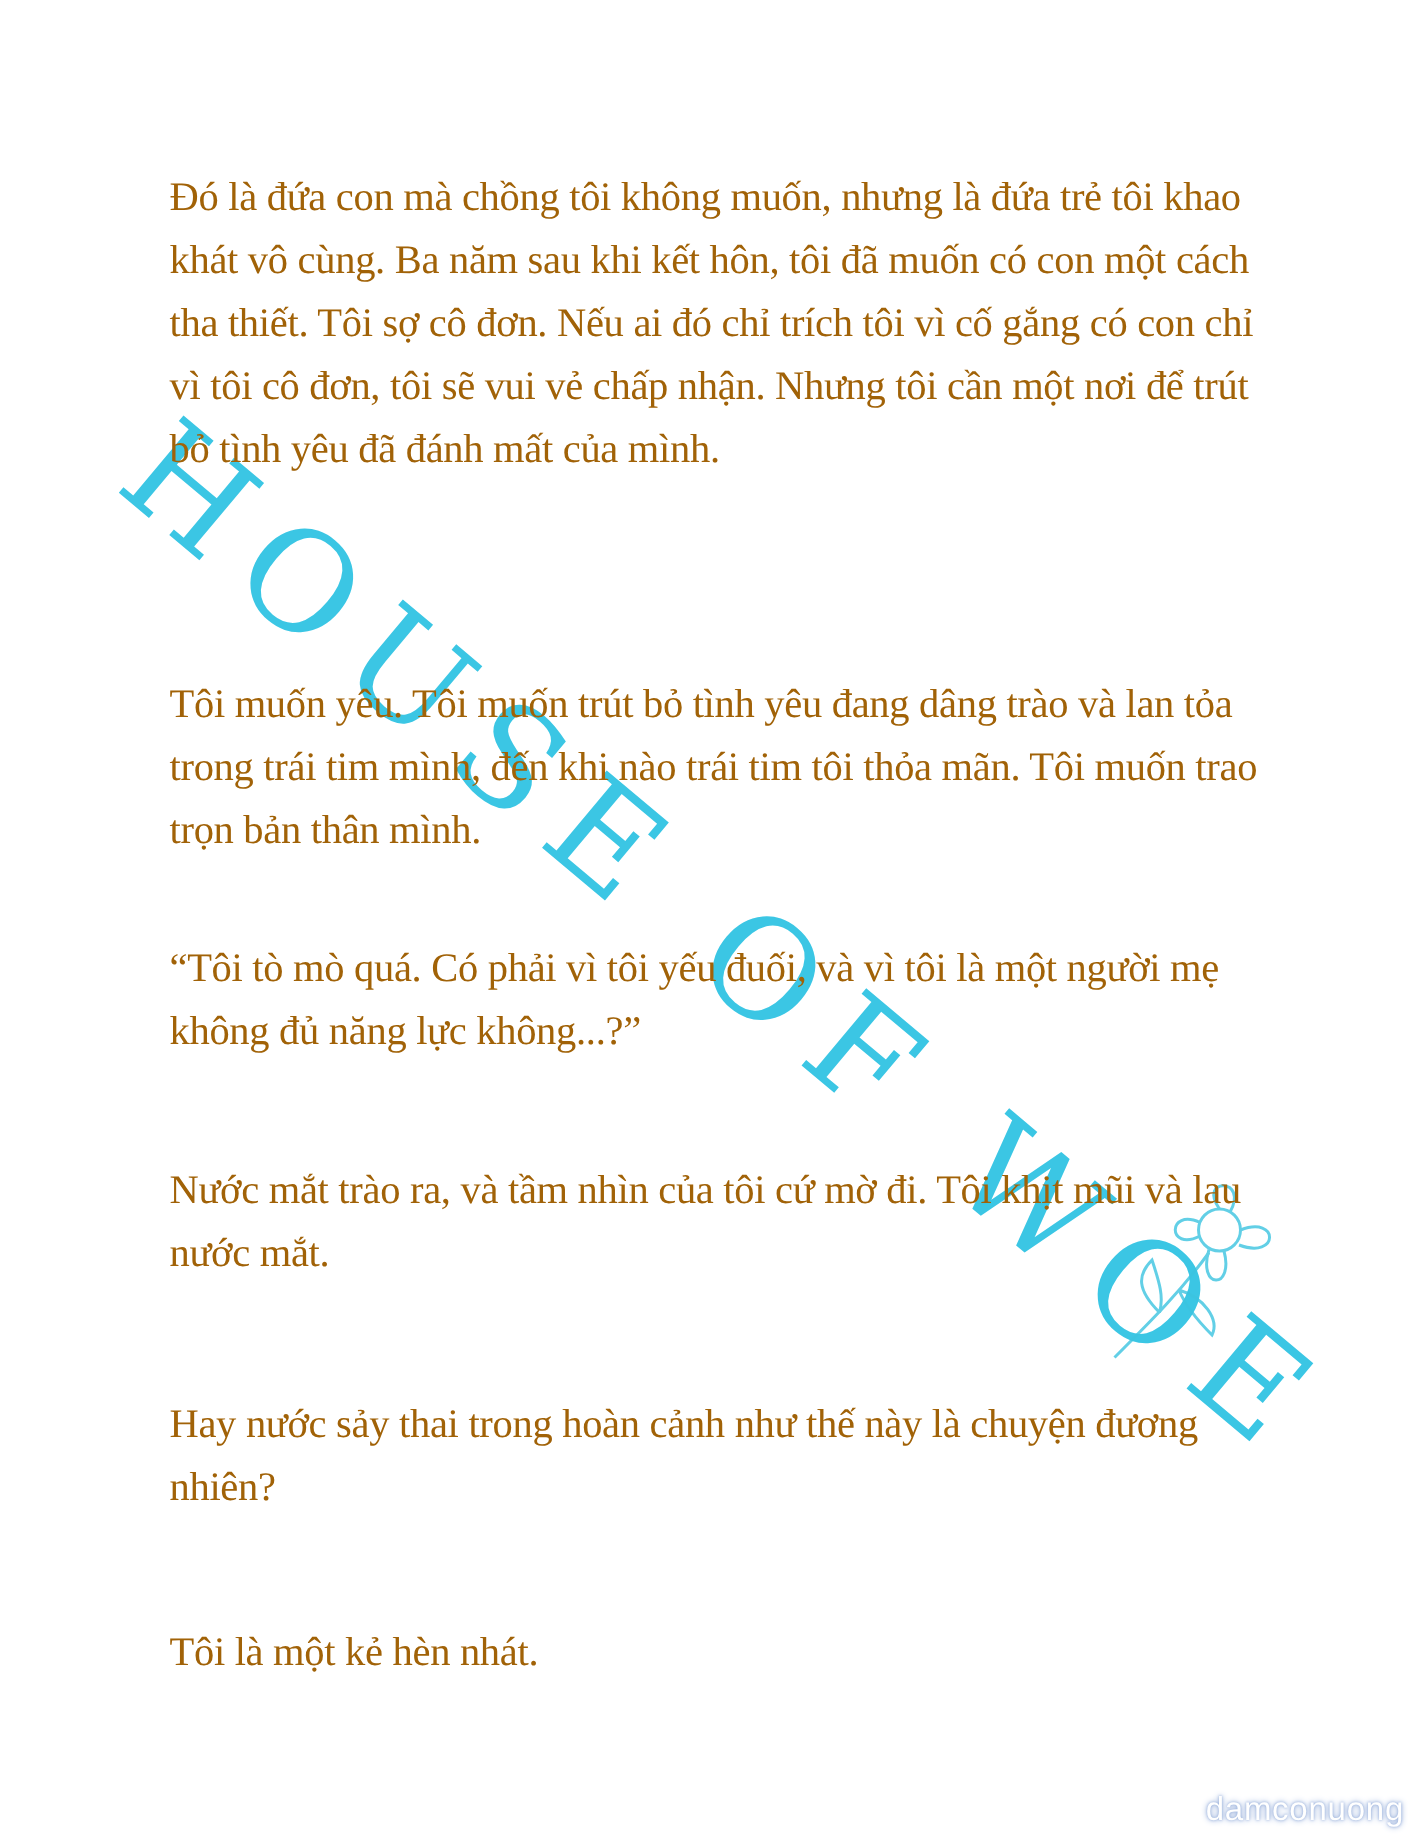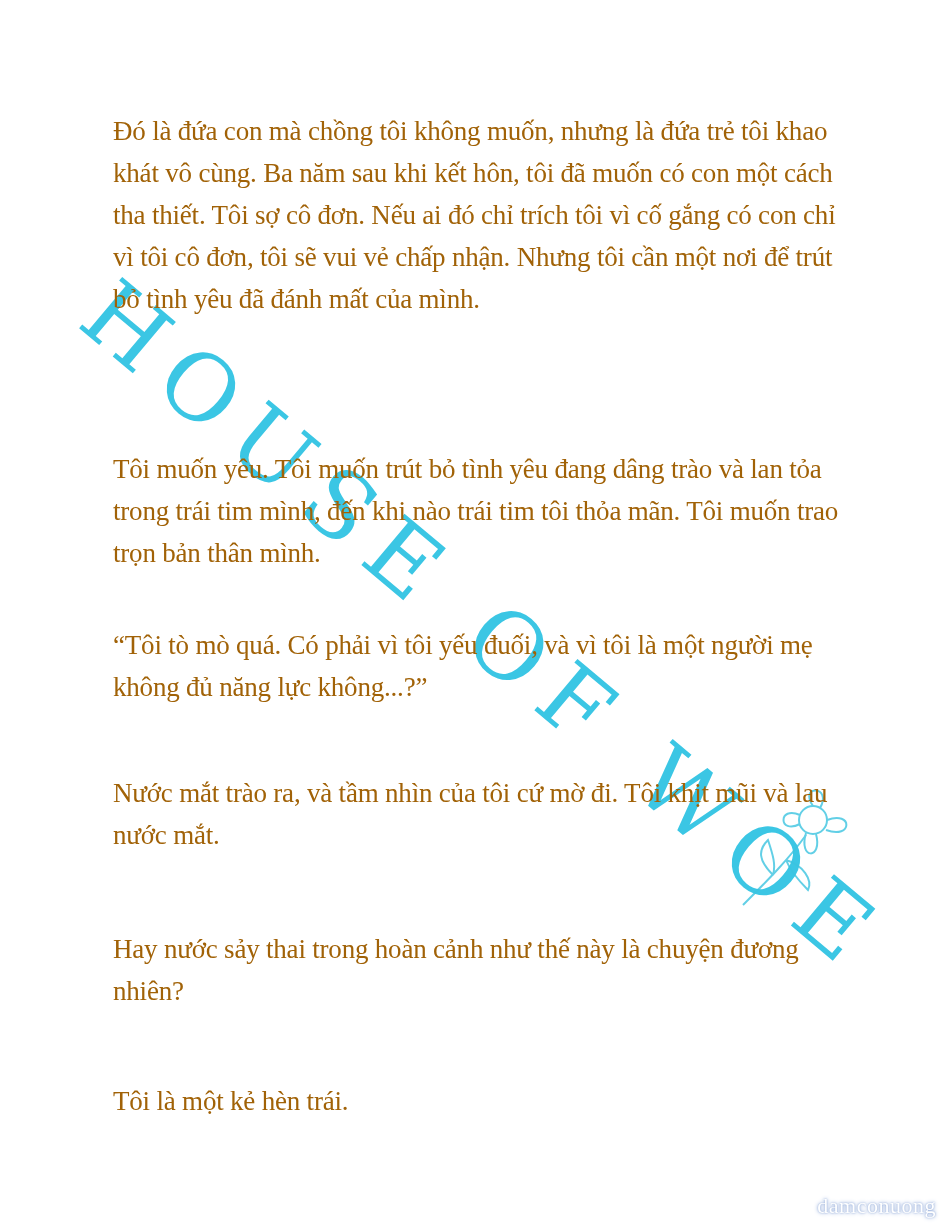--- a/index.html
+++ b/index.html
@@ -13,21 +13,21 @@
     letter-spacing: -0.2px;
   }
   .watermark {
     position: absolute; left: 130px; top: 260px; width: 760px; height: 40px;
     transform-origin: 0 0; transform: rotate(40deg);
     font-family: "DejaVu Serif", serif; font-size: 92px; color: #19bde0; opacity: 0.85;
     letter-spacing: 18px; white-space: nowrap; pointer-events: none;
   }
   .flower { position: absolute; left: 728px; top: 780px; width: 130px; height: 130px; pointer-events: none; opacity: 0.8; }
   .site-mark {
-    position: absolute; right: 14px; bottom: 10px; font-family: Liberation Serif, serif;
+    position: absolute; right: 14px; bottom: 10px; font-family: Liberation Sans, sans-serif;
     font-size: 22px; color: #ffffff; text-shadow: 0 0 4px #8ea8d8, 0 0 2px #8ea8d8; letter-spacing: 0.5px;
   }
 </style>
 </head>
 <body>
 
 <div class="watermark">HOUSE OF WOE</div>
 
 <svg class="flower" viewBox="0 0 130 130">
   <g fill="none" stroke="#3cc4e0" stroke-width="2">
@@ -41,16 +41,16 @@
     <path d="M58 80 C75 85 85 100 80 110 C70 100 62 90 58 80"></path>
   </g>
 </svg>
 
 <div class="page">
   <p class="para" style="position:absolute;top:0;">Đó là đứa con mà chồng tôi không muốn, nhưng là đứa trẻ tôi khao khát vô cùng. Ba năm sau khi kết hôn, tôi đã muốn có con một cách tha thiết. Tôi sợ cô đơn. Nếu ai đó chỉ trích tôi vì cố gắng có con chỉ vì tôi cô đơn, tôi sẽ vui vẻ chấp nhận. Nhưng tôi cần một nơi để trút bỏ tình yêu đã đánh mất của mình.</p>
   <p class="para" style="position:absolute;top:320px;margin-top:18px;">Tôi muốn yêu. Tôi muốn trút bỏ tình yêu đang dâng trào và lan tỏa trong trái tim mình, đến khi nào trái tim tôi thỏa mãn. Tôi muốn trao trọn bản thân mình.</p>
   <p class="para" style="position:absolute;top:514px;">“Tôi tò mò quá. Có phải vì tôi yếu đuối, và vì tôi là một người mẹ không đủ năng lực không...?”</p>
   <p class="para" style="position:absolute;top:662px;">Nước mắt trào ra, và tầm nhìn của tôi cứ mờ đi. Tôi khịt mũi và lau nước mắt.</p>
   <p class="para" style="position:absolute;top:818px;">Hay nước sảy thai trong hoàn cảnh như thế này là chuyện đương nhiên?</p>
-  <p class="para" style="position:absolute;top:970px;">Tôi là một kẻ hèn trái.</p>
+  <p class="para" style="position:absolute;top:970px;">Tôi là một kẻ hèn nhát.</p>
 </div>
 
 <div class="site-mark">damconuong</div>
 
 </body></html>

